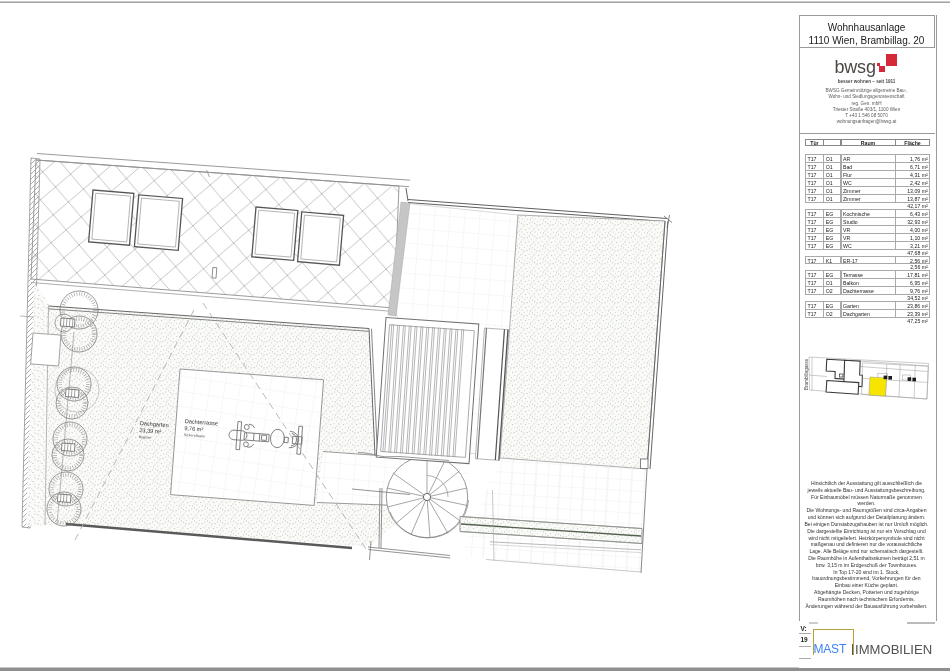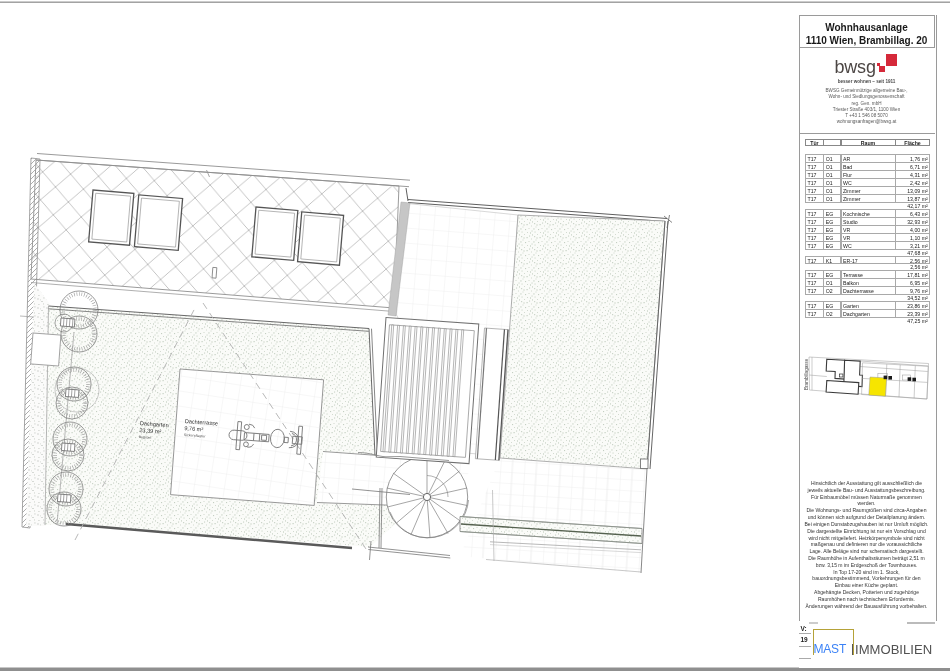--- a/index.html
+++ b/index.html
@@ -296,21 +296,21 @@
   <path d="M61,494 v7.5 M64,494 v7.5 M67,494 v7.5" stroke-width="0.6"></path>
         </g>
 </g>
 
 <rect x="0" y="667.5" width="950" height="3.5" fill="#8f8f8f"></rect>
 </svg>
 
 <div class="abs" style="left:798.5px;top:15px;width:136px;height:643px;border-left:0.8px solid #9a9a9a;border-right:0.8px solid #9a9a9a;"></div>
 
 <div class="abs ctr" style="left:798.5px;top:15px;width:136px;height:33px;border:0.8px solid #9a9a9a;box-sizing:border-box;">
-  <div style="font-size:10px;font-weight:bold;color:#1a1a1a;margin-top:4.5px;line-height:13px;">Wohnhausanlage<br>1110 Wien, Brambillag. 20</div>
+  <div style="font-size:10px;font-weight:normal;color:#1a1a1a;margin-top:4.5px;line-height:13px;">Wohnhausanlage<br>1110 Wien, Brambillag. 20</div>
 </div>
 
 <div class="abs" style="left:798.5px;top:48px;width:136px;height:85px;border-bottom:0.8px solid #9a9a9a;">
 
   <div class="abs" style="left:36px;top:8.5px;font-size:18px;color:#4c4644;letter-spacing:-0.2px;">bwsg</div>
 
   <div class="abs" style="left:87px;top:6px;width:11.5px;height:11.5px;background:#d5293a;"></div>
   <div class="abs" style="left:80px;top:17.5px;width:6.5px;height:6.5px;background:#d5293a;"></div>
   <div class="abs" style="left:78px;top:14.5px;width:3px;height:3px;background:#d5293a;"></div>
 

